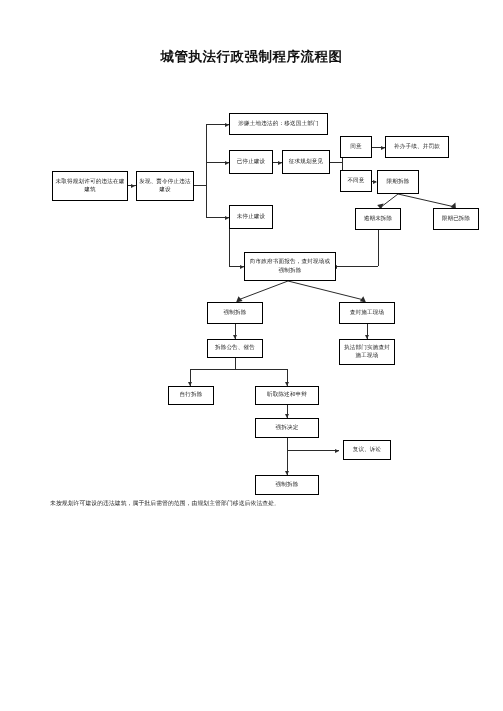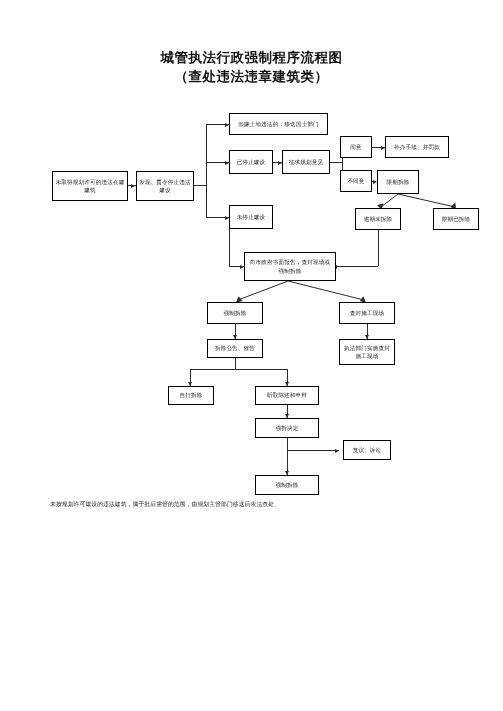--- a/index.html
+++ b/index.html
@@ -13,20 +13,21 @@
     height: 711px;
     position: relative;
     font-family: "DejaVu Sans", "Liberation Sans", sans-serif;
     color: #000000;
     overflow: hidden;
   }
   #page {
     position: absolute;
     inset: 0;
     background: #ffffff;
+    font-family: Liberation Mono, monospace;
   }
 
   
   #title-block {
     position: absolute;
     left: 0;
     top: 48px;
     width: 503px;
     text-align: center;
     line-height: 1.42;
@@ -109,21 +110,20 @@
     letter-spacing: 0.1px;
   }
 </style>
 </head>
 <body>
 
 <div id="page">
 
   <div id="title-block">
     <div class="t-line">城管执法行政强制程序流程图</div>
-    <div class="t-line">（查处违法违章建筑类）</div>
   </div>
 
   <svg id="diagonals" viewBox="0 0 503 711">
 
     <line x1="398" y1="194" x2="381" y2="207" stroke="#2b2b2b" stroke-width="1"></line>
     <polygon points="381,209.5 377.2,205.1 383.6,203.4" fill="#2b2b2b"></polygon>
     <line x1="398" y1="194" x2="455" y2="207" stroke="#2b2b2b" stroke-width="1"></line>
     <polygon points="456,209.5 450.4,206.9 455.4,202.6" fill="#2b2b2b"></polygon>
 
     <line x1="288" y1="281" x2="238" y2="300" stroke="#2b2b2b" stroke-width="1"></line>

